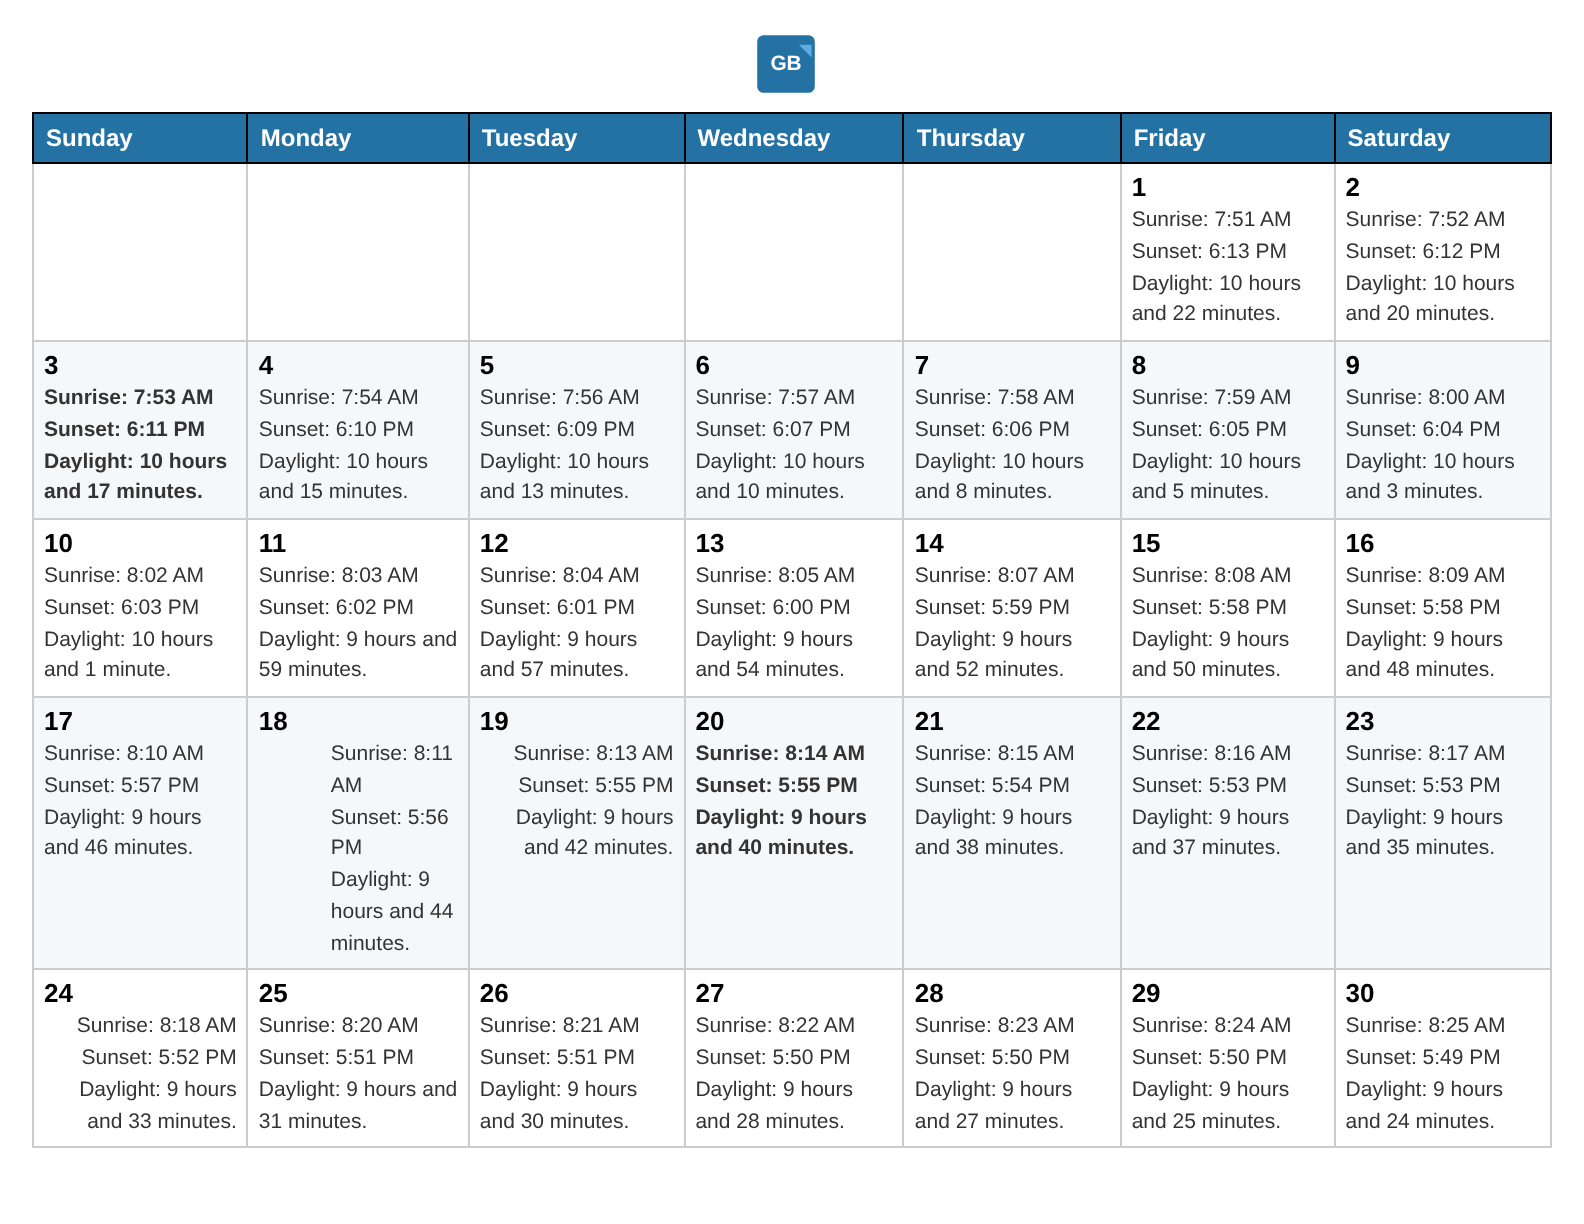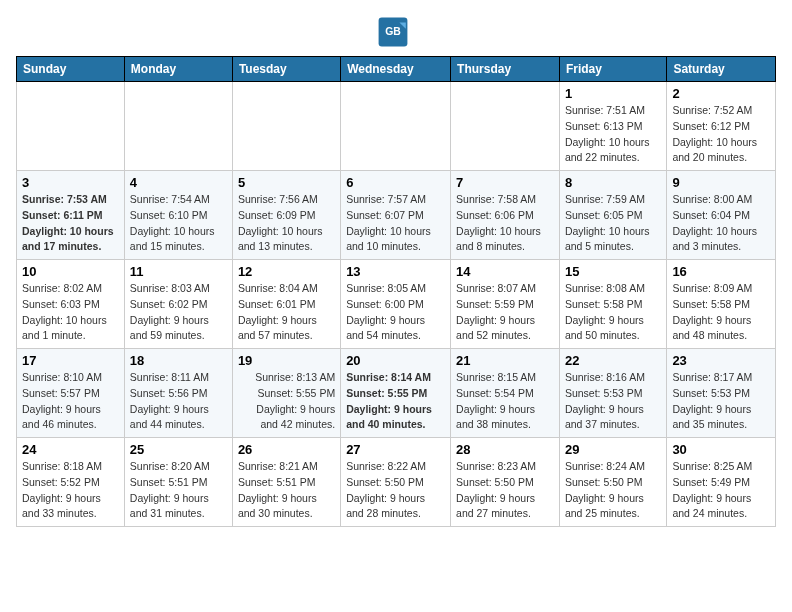--- a/index.html
+++ b/index.html
@@ -228,21 +228,21 @@
       </tr>
       <tr>
         <td>
           <span class="day-number">17</span>
           <div class="day-info" style="white-space: pre-line;">Sunrise: 8:10 AM
 Sunset: 5:57 PM
 Daylight: 9 hours and 46 minutes.</div>
         </td>
         <td>
           <span class="day-number">18</span>
-          <div class="day-info" style="white-space: pre-line;">Sunrise: 8:11 AM
+          <div class="day-info" style="white-space: pre-line; margin-left: 36px;">Sunrise: 8:11 AM
 Sunset: 5:56 PM
 Daylight: 9 hours and 44 minutes.</div>
         </td>
         <td>
           <span class="day-number">19</span>
           <div class="day-info" style="white-space: pre-line; text-align: right;">Sunrise: 8:13 AM
 Sunset: 5:55 PM
 Daylight: 9 hours and 42 minutes.</div>
         </td>
         <td>
@@ -266,21 +266,21 @@
         <td>
           <span class="day-number">23</span>
           <div class="day-info" style="white-space: pre-line;">Sunrise: 8:17 AM
 Sunset: 5:53 PM
 Daylight: 9 hours and 35 minutes.</div>
         </td>
       </tr>
       <tr>
         <td>
           <span class="day-number">24</span>
-          <div class="day-info" style="white-space: pre-line;">Sunrise: 8:18 AM
+          <div class="day-info" style="white-space: pre-line; text-align: right;">Sunrise: 8:18 AM
 Sunset: 5:52 PM
 Daylight: 9 hours and 33 minutes.</div>
         </td>
         <td>
           <span class="day-number">25</span>
           <div class="day-info" style="white-space: pre-line;">Sunrise: 8:20 AM
 Sunset: 5:51 PM
 Daylight: 9 hours and 31 minutes.</div>
         </td>
         <td>

